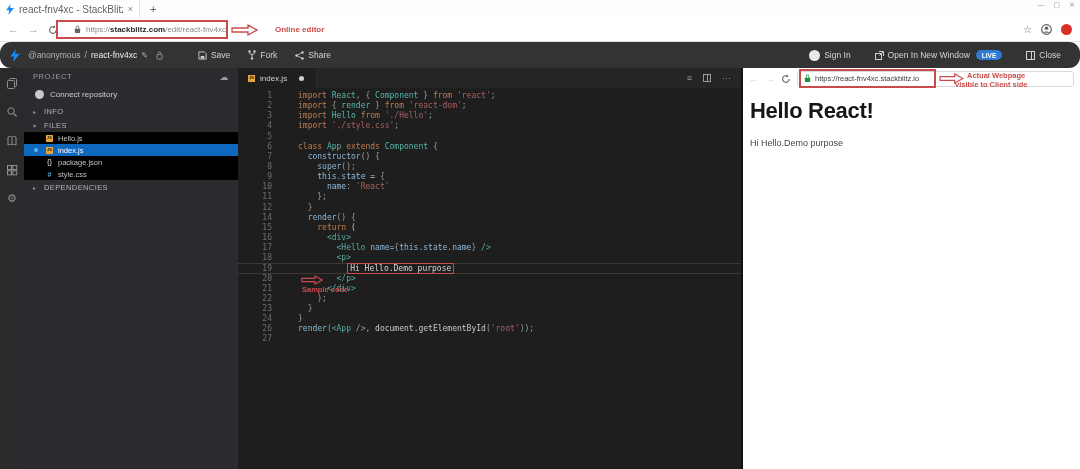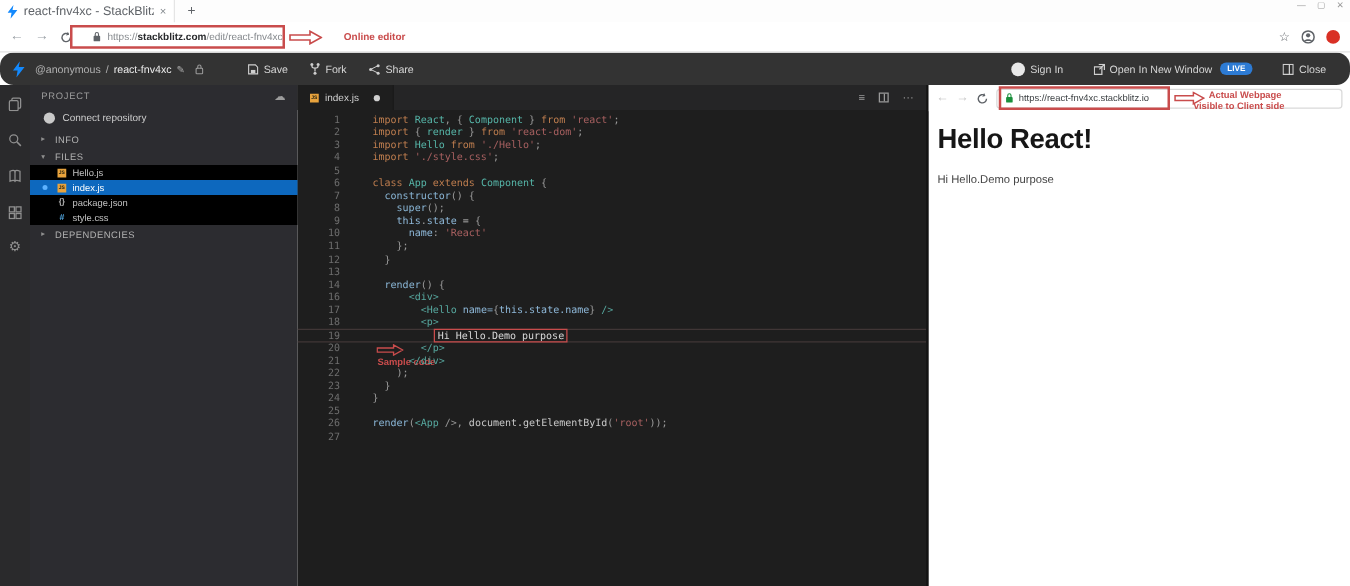--- a/index.html
+++ b/index.html
@@ -315,34 +315,33 @@
           <div class="code-line"><span class="gutter">3</span><span class="code"><span class="tok-kw">import </span><span class="tok-cls">Hello</span><span class="tok-kw"> from </span><span class="tok-str">'./Hello'</span><span class="tok-pun">;</span></span></div>
           <div class="code-line"><span class="gutter">4</span><span class="code"><span class="tok-kw">import </span><span class="tok-str">'./style.css'</span><span class="tok-pun">;</span></span></div>
           <div class="code-line"><span class="gutter">5</span><span class="code"></span></div>
           <div class="code-line"><span class="gutter">6</span><span class="code"><span class="tok-kw">class </span><span class="tok-cls">App</span><span class="tok-kw"> extends </span><span class="tok-cls">Component</span><span class="tok-pun"> {</span></span></div>
           <div class="code-line"><span class="gutter">7</span><span class="code"><span class="tok-def">  </span><span class="tok-fn">constructor</span><span class="tok-pun">() {</span></span></div>
           <div class="code-line"><span class="gutter">8</span><span class="code"><span class="tok-def">    </span><span class="tok-fn">super</span><span class="tok-pun">();</span></span></div>
           <div class="code-line"><span class="gutter">9</span><span class="code"><span class="tok-def">    </span><span class="tok-prop">this</span><span class="tok-pun">.</span><span class="tok-prop">state</span><span class="tok-def"> = </span><span class="tok-pun">{</span></span></div>
           <div class="code-line"><span class="gutter">10</span><span class="code"><span class="tok-def">      </span><span class="tok-prop">name</span><span class="tok-pun">: </span><span class="tok-str">'React'</span></span></div>
           <div class="code-line"><span class="gutter">11</span><span class="code"><span class="tok-def">    </span><span class="tok-pun">};</span></span></div>
           <div class="code-line"><span class="gutter">12</span><span class="code"><span class="tok-def">  </span><span class="tok-pun">}</span></span></div>
-          <div class="code-line"><span class="gutter">13</span><span class="code"></span></div>
           <div class="code-line"><span class="gutter">14</span><span class="code"><span class="tok-def">  </span><span class="tok-fn">render</span><span class="tok-pun">() {</span></span></div>
+          <div class="code-line"><span class="gutter">15</span><span class="code"><span class="tok-def">    </span><span class="tok-kw">return</span><span class="tok-def"> (</span></span></div>
           <div class="code-line"><span class="gutter">16</span><span class="code"><span class="tok-def">      </span><span class="tok-tag">&lt;div&gt;</span></span></div>
           <div class="code-line"><span class="gutter">17</span><span class="code"><span class="tok-def">        </span><span class="tok-tag">&lt;Hello</span><span class="tok-attr"> name=</span><span class="tok-pun">{</span><span class="tok-prop">this.state.name</span><span class="tok-pun">}</span><span class="tok-tag"> /&gt;</span></span></div>
           <div class="code-line"><span class="gutter">18</span><span class="code"><span class="tok-def">        </span><span class="tok-tag">&lt;p&gt;</span></span></div>
           <div class="code-line current"><span class="gutter">19</span><span class="code"><span class="tok-def">          </span><span class="tok-boxed">Hi Hello.Demo purpose</span><svg width="22" height="10" viewBox="0 0 27 12" class="inline-arrow">
                 <path d="M1 4 H17 V1 L26 6 L17 11 V8 H1 Z" fill="none" stroke="#c94c4c" stroke-width="1.3"></path>
               </svg><span class="tok-ann">Sample code</span></span></div>
           <div class="code-line"><span class="gutter">20</span><span class="code"><span class="tok-def">        </span><span class="tok-tag">&lt;/p&gt;</span></span></div>
           <div class="code-line"><span class="gutter">21</span><span class="code"><span class="tok-def">      </span><span class="tok-tag">&lt;/div&gt;</span></span></div>
           <div class="code-line"><span class="gutter">22</span><span class="code"><span class="tok-def">    </span><span class="tok-pun">);</span></span></div>
           <div class="code-line"><span class="gutter">23</span><span class="code"><span class="tok-def">  </span><span class="tok-pun">}</span></span></div>
           <div class="code-line"><span class="gutter">24</span><span class="code"><span class="tok-pun">}</span></span></div>
-          <div class="code-line"><span class="gutter">25</span><span class="code"></span></div>
           <div class="code-line"><span class="gutter">26</span><span class="code"><span class="tok-fn">render</span><span class="tok-pun">(</span><span class="tok-tag">&lt;App</span><span class="tok-pun"> /&gt;, </span><span class="tok-def">document.</span><span class="tok-def">getElementById</span><span class="tok-pun">(</span><span class="tok-str">'root'</span><span class="tok-pun">));</span></span></div>
           <div class="code-line"><span class="gutter">27</span><span class="code"></span></div>
         </div>
     </div>
   </div>
 
   <div class="preview">
     <div class="pv-toolbar">
       <span class="pv-nav">←</span>
       <span class="pv-nav">→</span>

